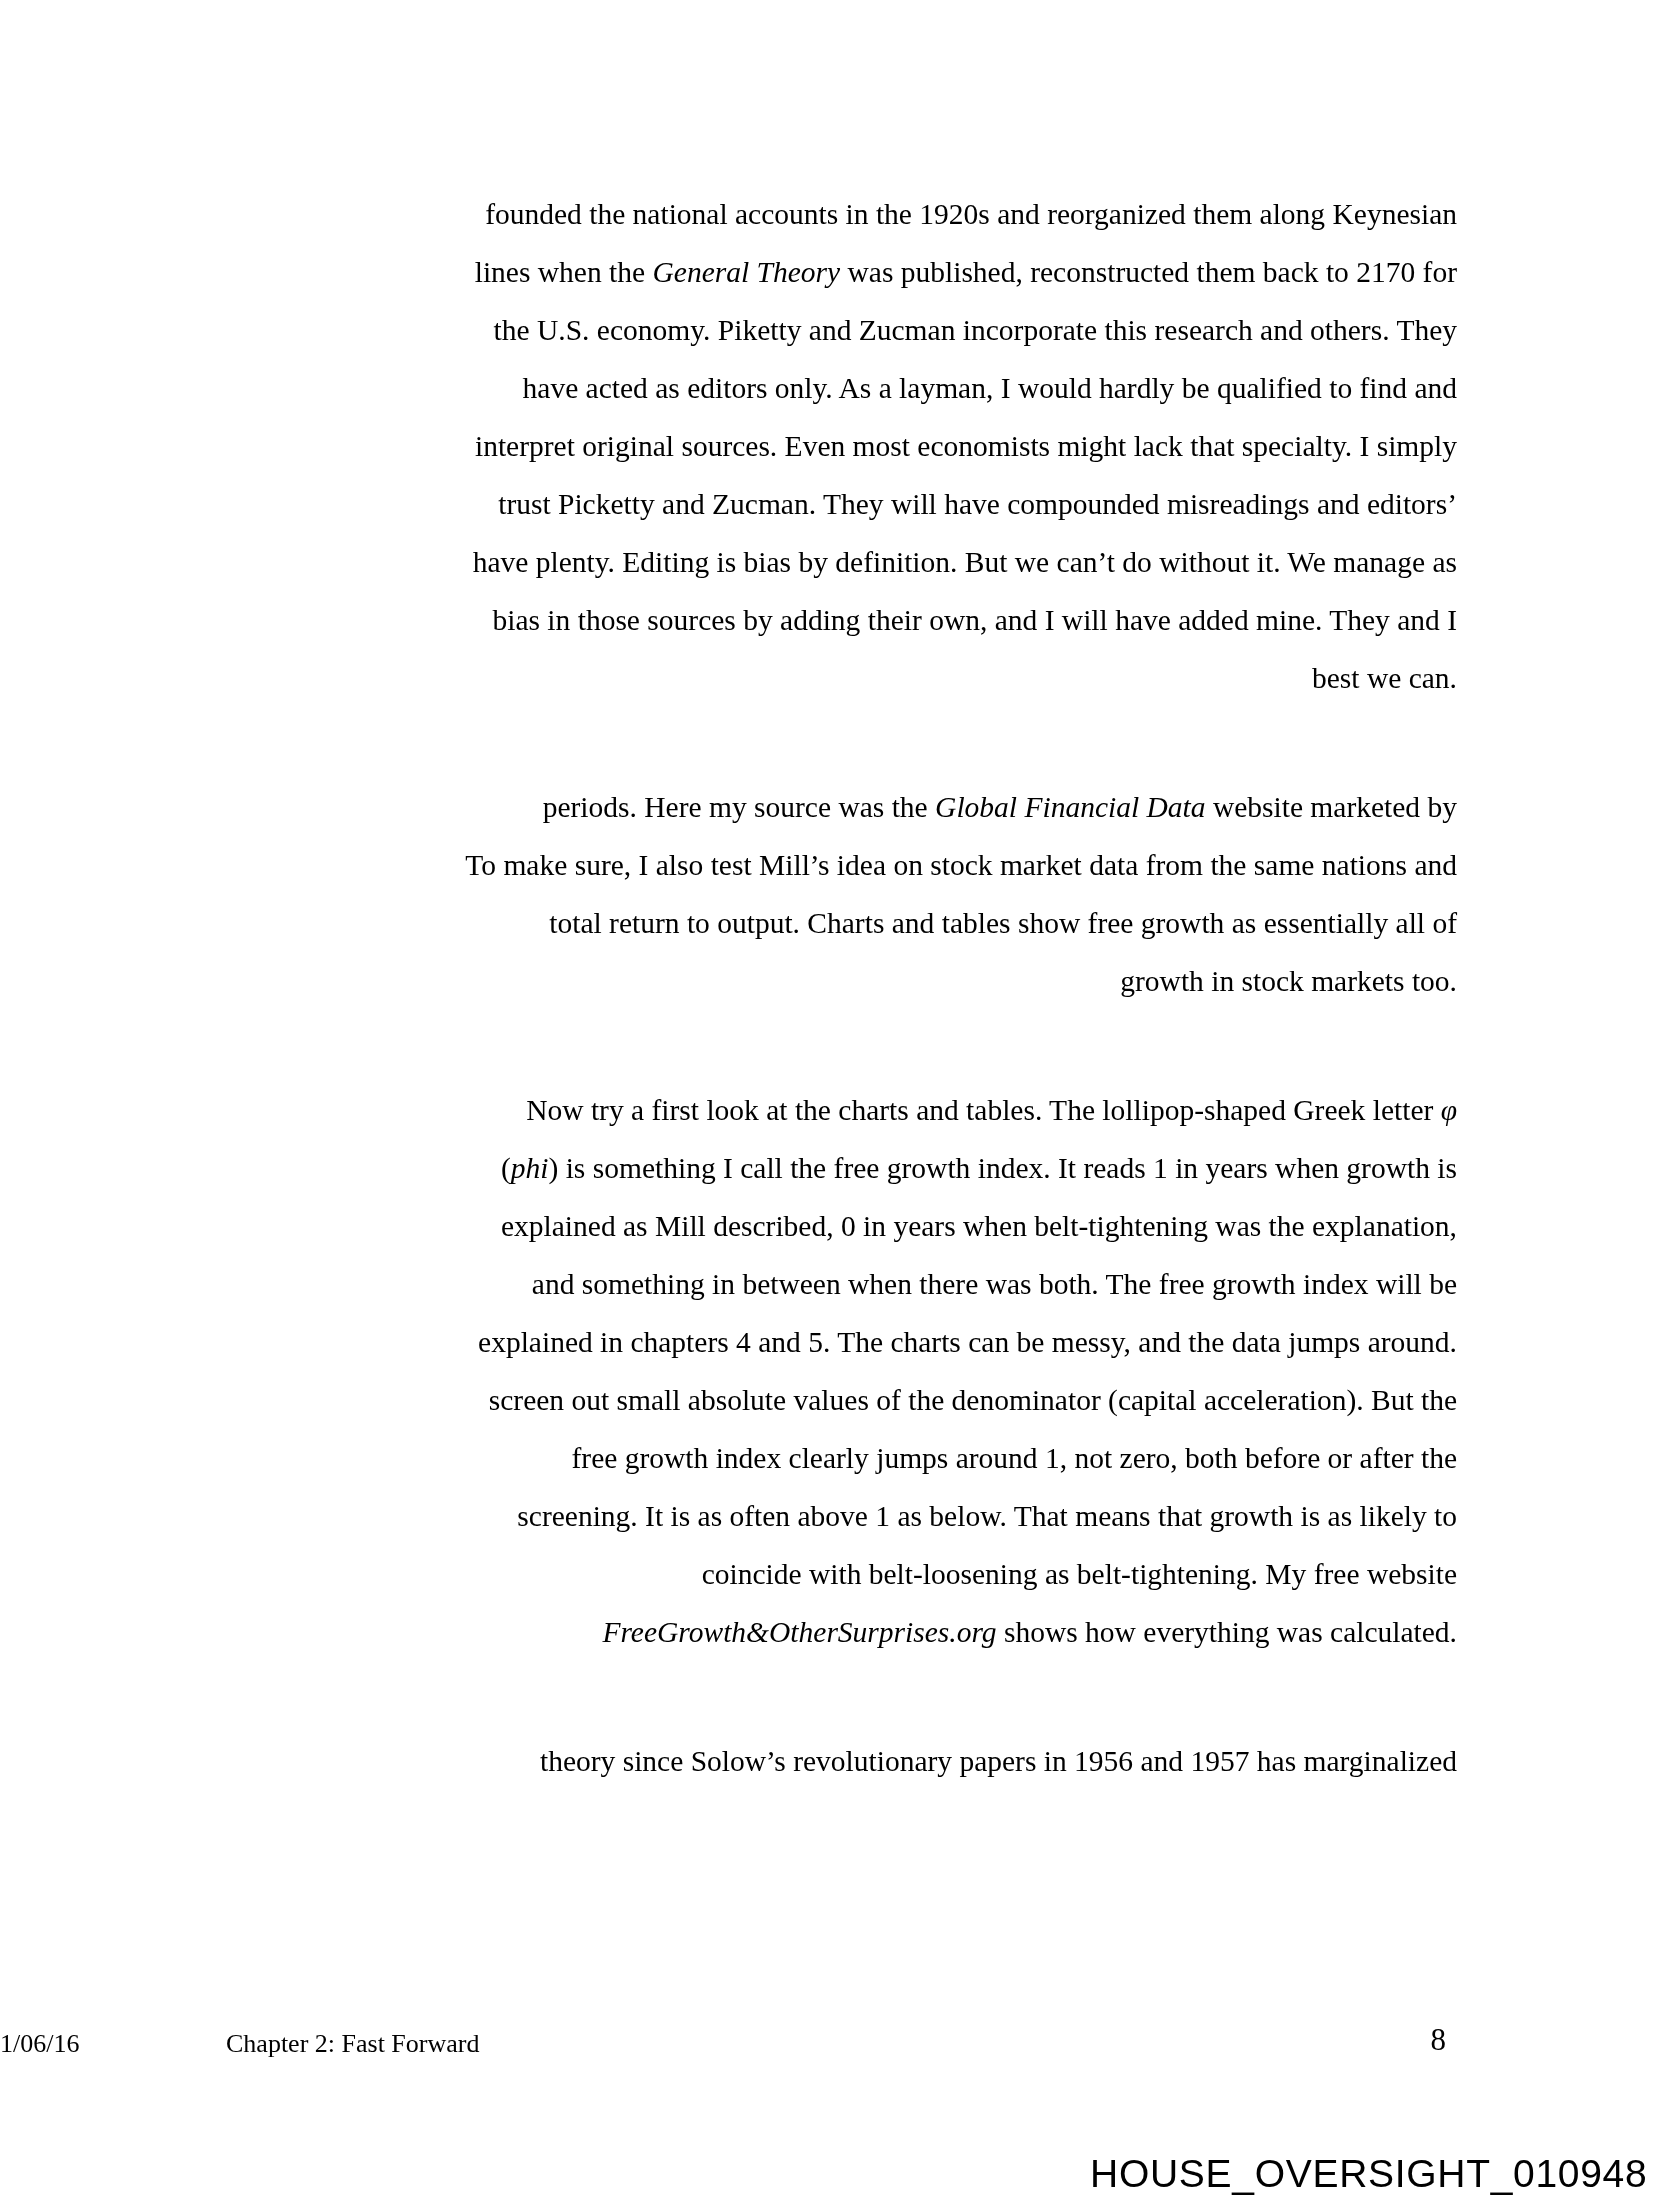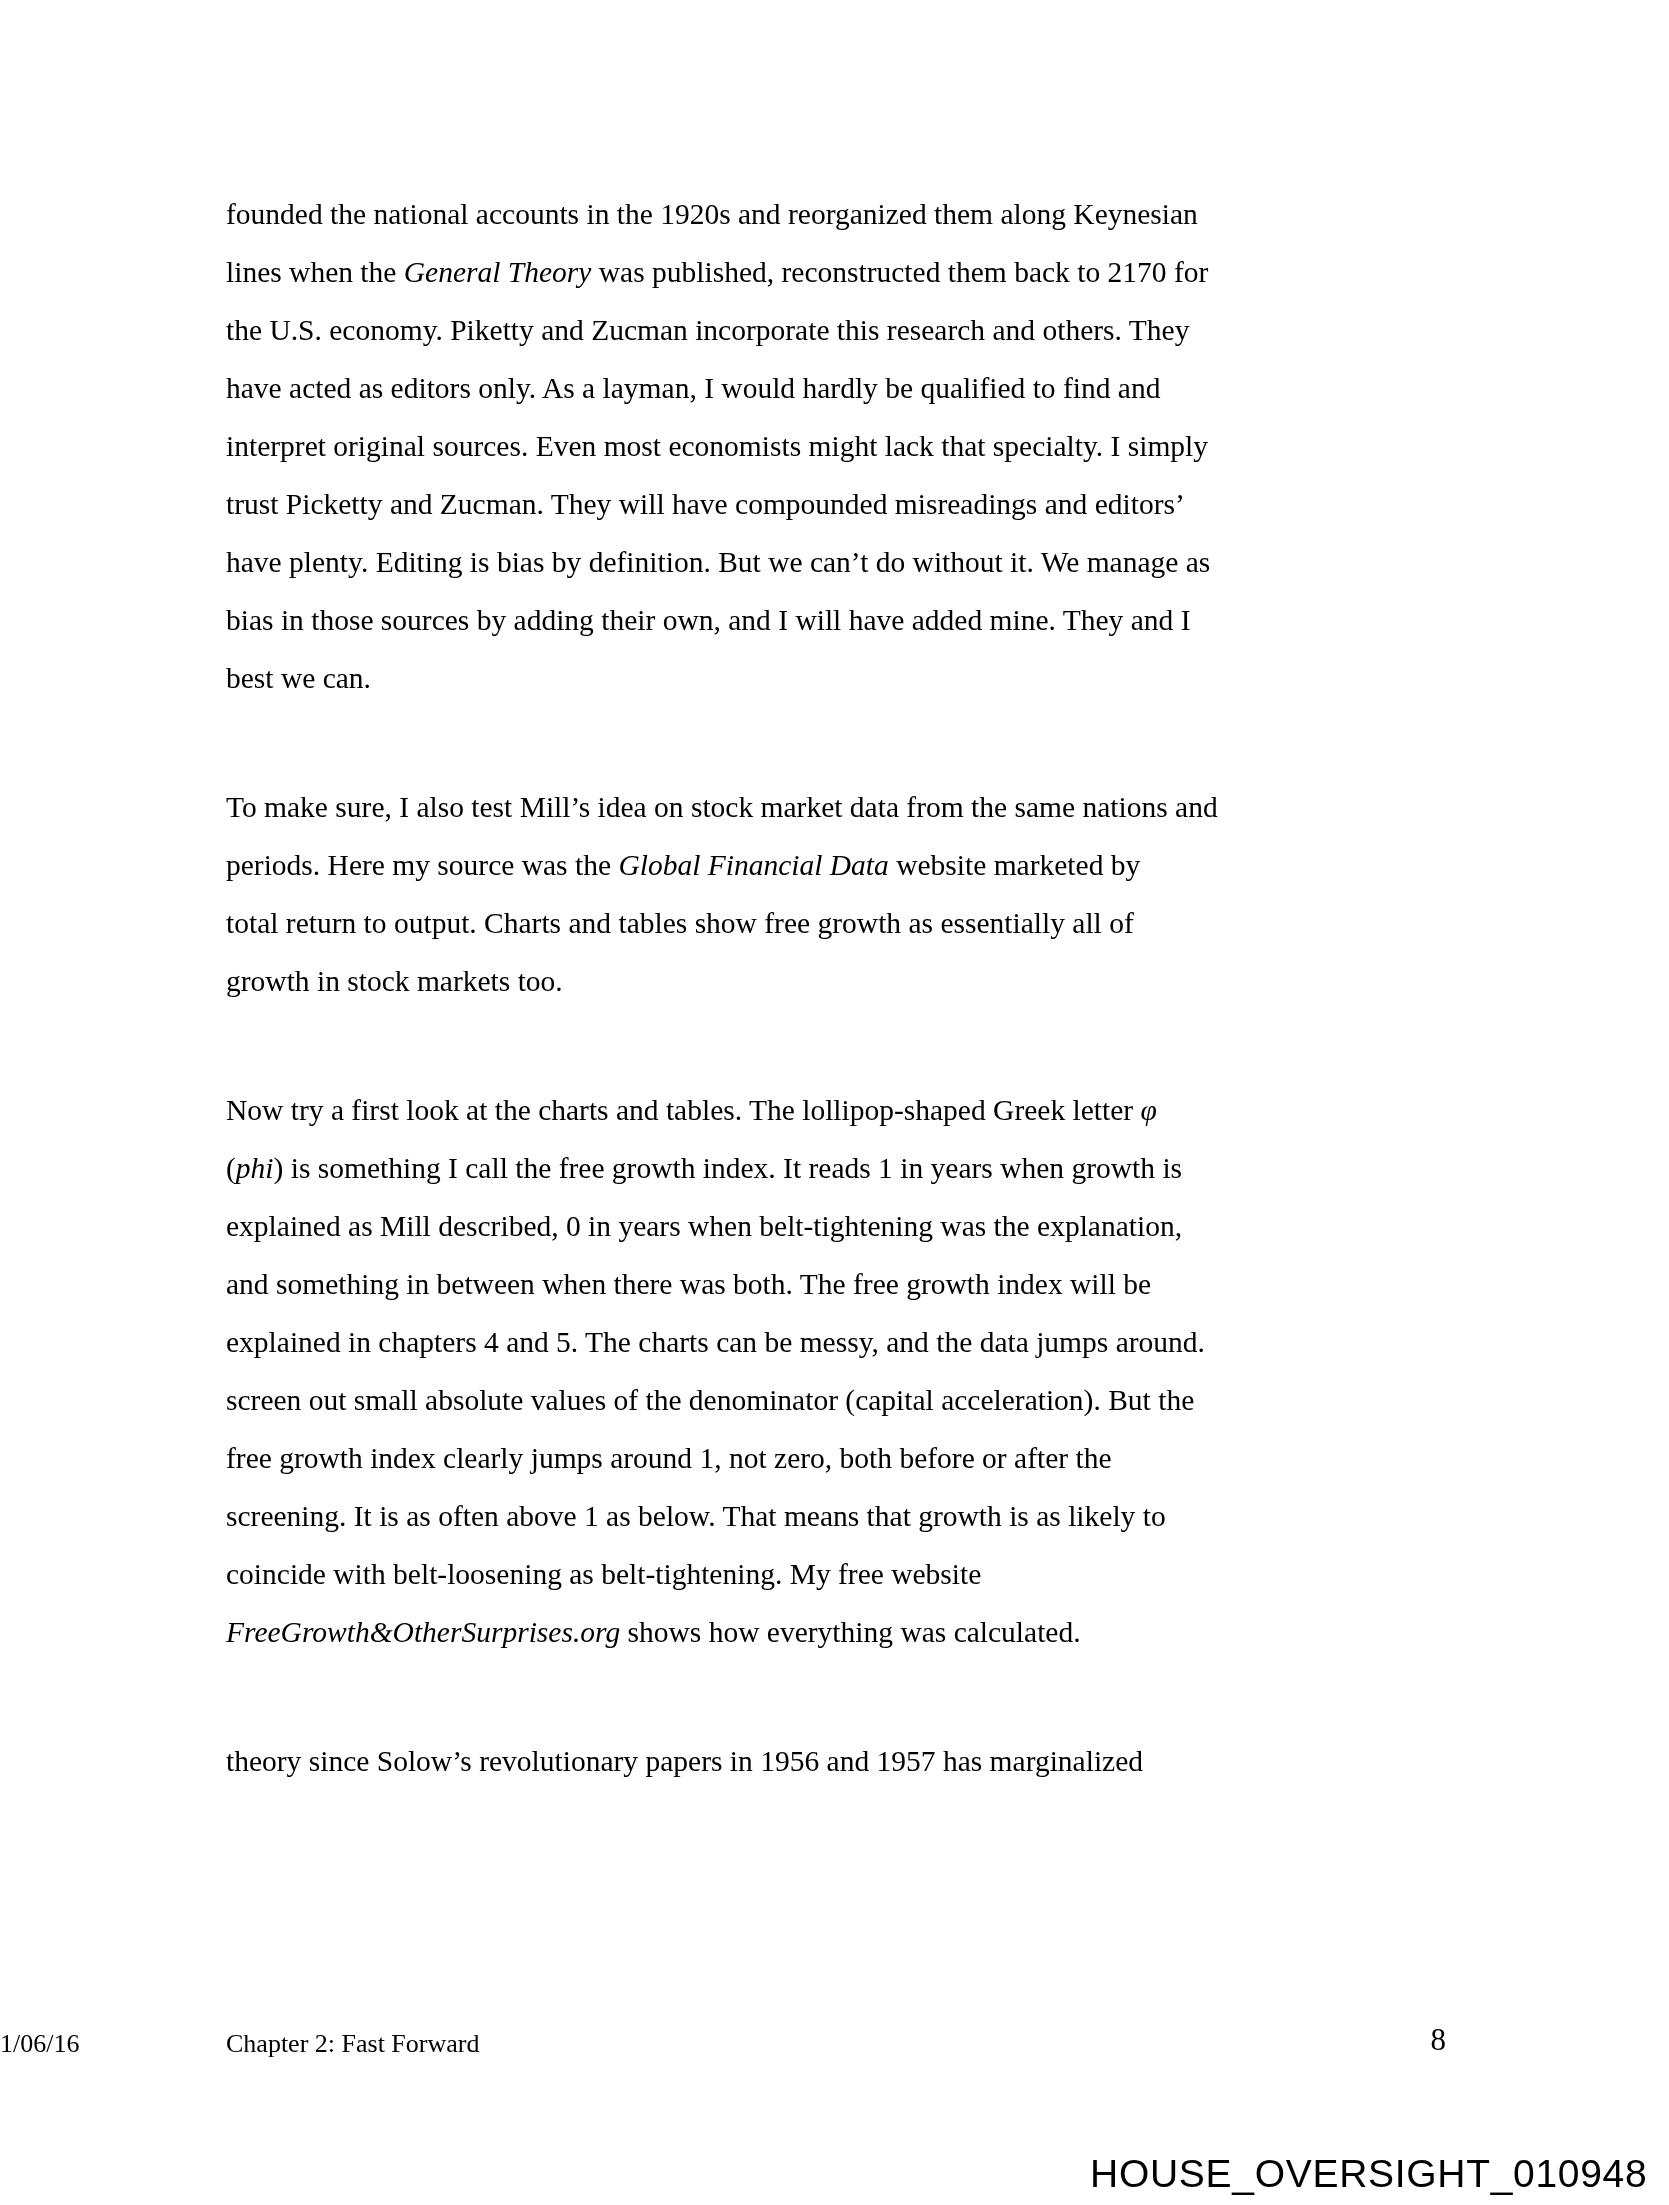--- a/index.html
+++ b/index.html
@@ -16,21 +16,21 @@
     font-family: "Liberation Serif", "DejaVu Serif", serif;
     overflow: hidden;
   }
   .body-text {
     position: absolute;
     left: 226px;
     top: 185px;
     width: 1231px;
     font-size: 29.5px;
     line-height: 58px;
-    text-align: left;
+    text-align: right;
   }
   .para { margin: 0; }
   .para + .para { margin-top: 71px; }
   .line { white-space: nowrap; }
   .em { font-style: italic; }
   .footer {
     position: absolute;
     left: 0;
     top: 2028px;
     width: 1669px;
@@ -76,22 +76,22 @@
         <div class="line"><span>lines when the </span><span class="em">General Theory</span><span> was published, reconstructed them back to 2170 for</span></div>
         <div class="line"><span>the U.S. economy. Piketty and Zucman incorporate this research and others. They</span></div>
         <div class="line"><span>have acted as editors only. As a layman, I would hardly be qualified to find and</span></div>
         <div class="line"><span>interpret original sources. Even most economists might lack that specialty. I simply</span></div>
         <div class="line"><span>trust Picketty and Zucman. They will have compounded misreadings and editors’</span></div>
         <div class="line"><span>have plenty. Editing is bias by definition. But we can’t do without it. We manage as</span></div>
         <div class="line"><span>bias in those sources by adding their own, and I will have added mine. They and I</span></div>
         <div class="line"><span>best we can.</span></div>
       </div>
       <div class="para">
+        <div class="line"><span>periods. Here my source was the </span><span class="em">Global Financial Data</span><span> website marketed by</span></div>
         <div class="line"><span>To make sure, I also test Mill’s idea on stock market data from the same nations and</span></div>
-        <div class="line"><span>periods. Here my source was the </span><span class="em">Global Financial Data</span><span> website marketed by</span></div>
         <div class="line"><span>total return to output. Charts and tables show free growth as essentially all of</span></div>
         <div class="line"><span>growth in stock markets too.</span></div>
       </div>
       <div class="para">
         <div class="line"><span>Now try a first look at the charts and tables. The lollipop-shaped Greek letter </span><span class="em">φ</span></div>
         <div class="line"><span>(</span><span class="em">phi</span><span>) is something I call the free growth index. It reads 1 in years when growth is</span></div>
         <div class="line"><span>explained as Mill described, 0 in years when belt-tightening was the explanation,</span></div>
         <div class="line"><span>and something in between when there was both. The free growth index will be</span></div>
         <div class="line"><span>explained in chapters 4 and 5. The charts can be messy, and the data jumps around.</span></div>
         <div class="line"><span>screen out small absolute values of the denominator (capital acceleration). But the</span></div>

